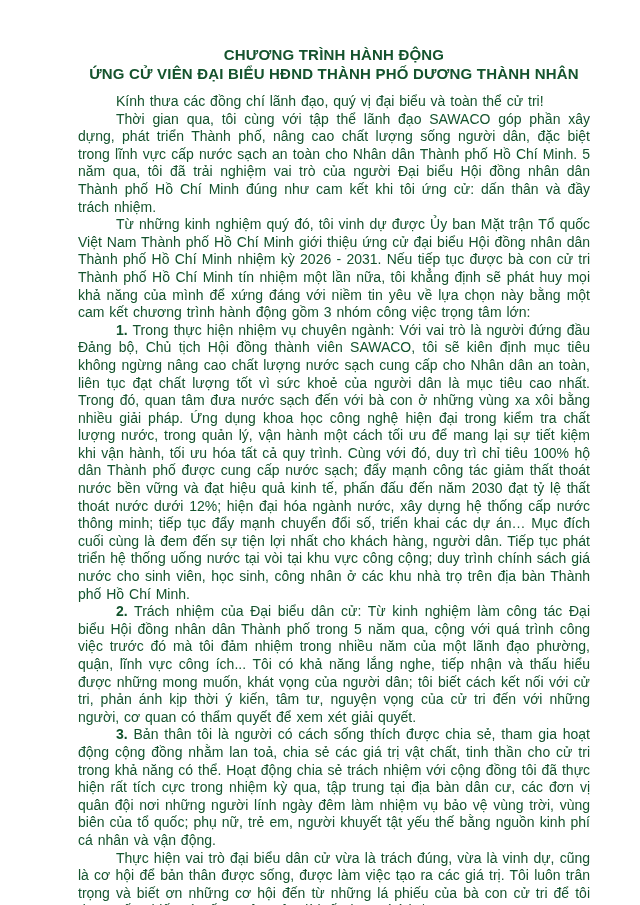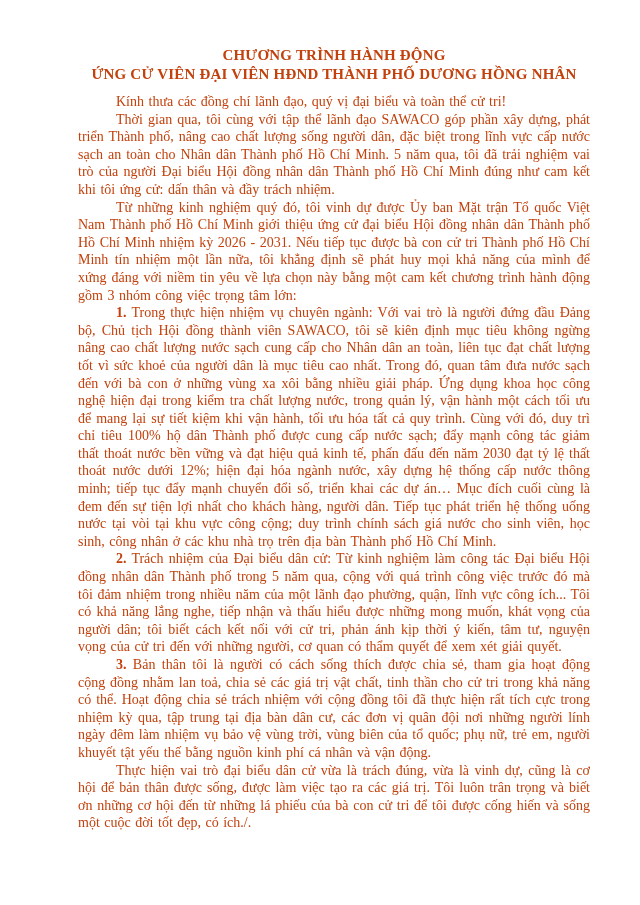--- a/index.html
+++ b/index.html
@@ -7,24 +7,24 @@
     padding: 0;
     background: #ffffff;
   }
   .page {
     position: relative;
     width: 640px;
     height: 905px;
     background: #ffffff;
     box-sizing: border-box;
     padding: 46px 50px 0 78px;
-    font-family: Liberation Serif, serif;
+    font-family: Liberation Sans, sans-serif;
     font-size: 14px;
     line-height: 17.6px;
-    color: #c2410c;
+    color: #14532d;
     overflow: hidden;
   }
   .doc-title {
     text-align: center;
     font-weight: bold;
     font-size: 15px;
     line-height: 18.5px;
     margin: 0 0 10px 0;
     letter-spacing: 0.2px;
   }
@@ -42,21 +42,21 @@
     font-weight: bold;
   }
 </style>
 </head>
 <body>
 
 <div class="page">
 
   <h1 class="doc-title">
     <span class="title-line">CHƯƠNG TRÌNH HÀNH ĐỘNG</span>
-    <span class="title-line">ỨNG CỬ VIÊN ĐẠI VIÊN HĐND THÀNH PHỐ DƯƠNG HỒNG NHÂN</span>
+    <span class="title-line">ỨNG CỬ VIÊN ĐẠI BIỂU HĐND THÀNH PHỐ DƯƠNG THÀNH NHÂN</span>
   </h1>
 
   <p class="para">
     <b></b><span>Kính thưa các đồng chí lãnh đạo, quý vị đại biểu và toàn thể cử tri!</span>
   </p>
 
   <p class="para">
     <b></b><span>Thời gian qua, tôi cùng với tập thể lãnh đạo SAWACO góp phần xây dựng, phát triển Thành phố, nâng cao chất lượng sống người dân, đặc biệt trong lĩnh vực cấp nước sạch an toàn cho Nhân dân Thành phố Hồ Chí Minh. 5 năm qua, tôi đã trải nghiệm vai trò của người Đại biểu Hội đồng nhân dân Thành phố Hồ Chí Minh đúng như cam kết khi tôi ứng cử: dấn thân và đầy trách nhiệm.</span>
   </p>
 

